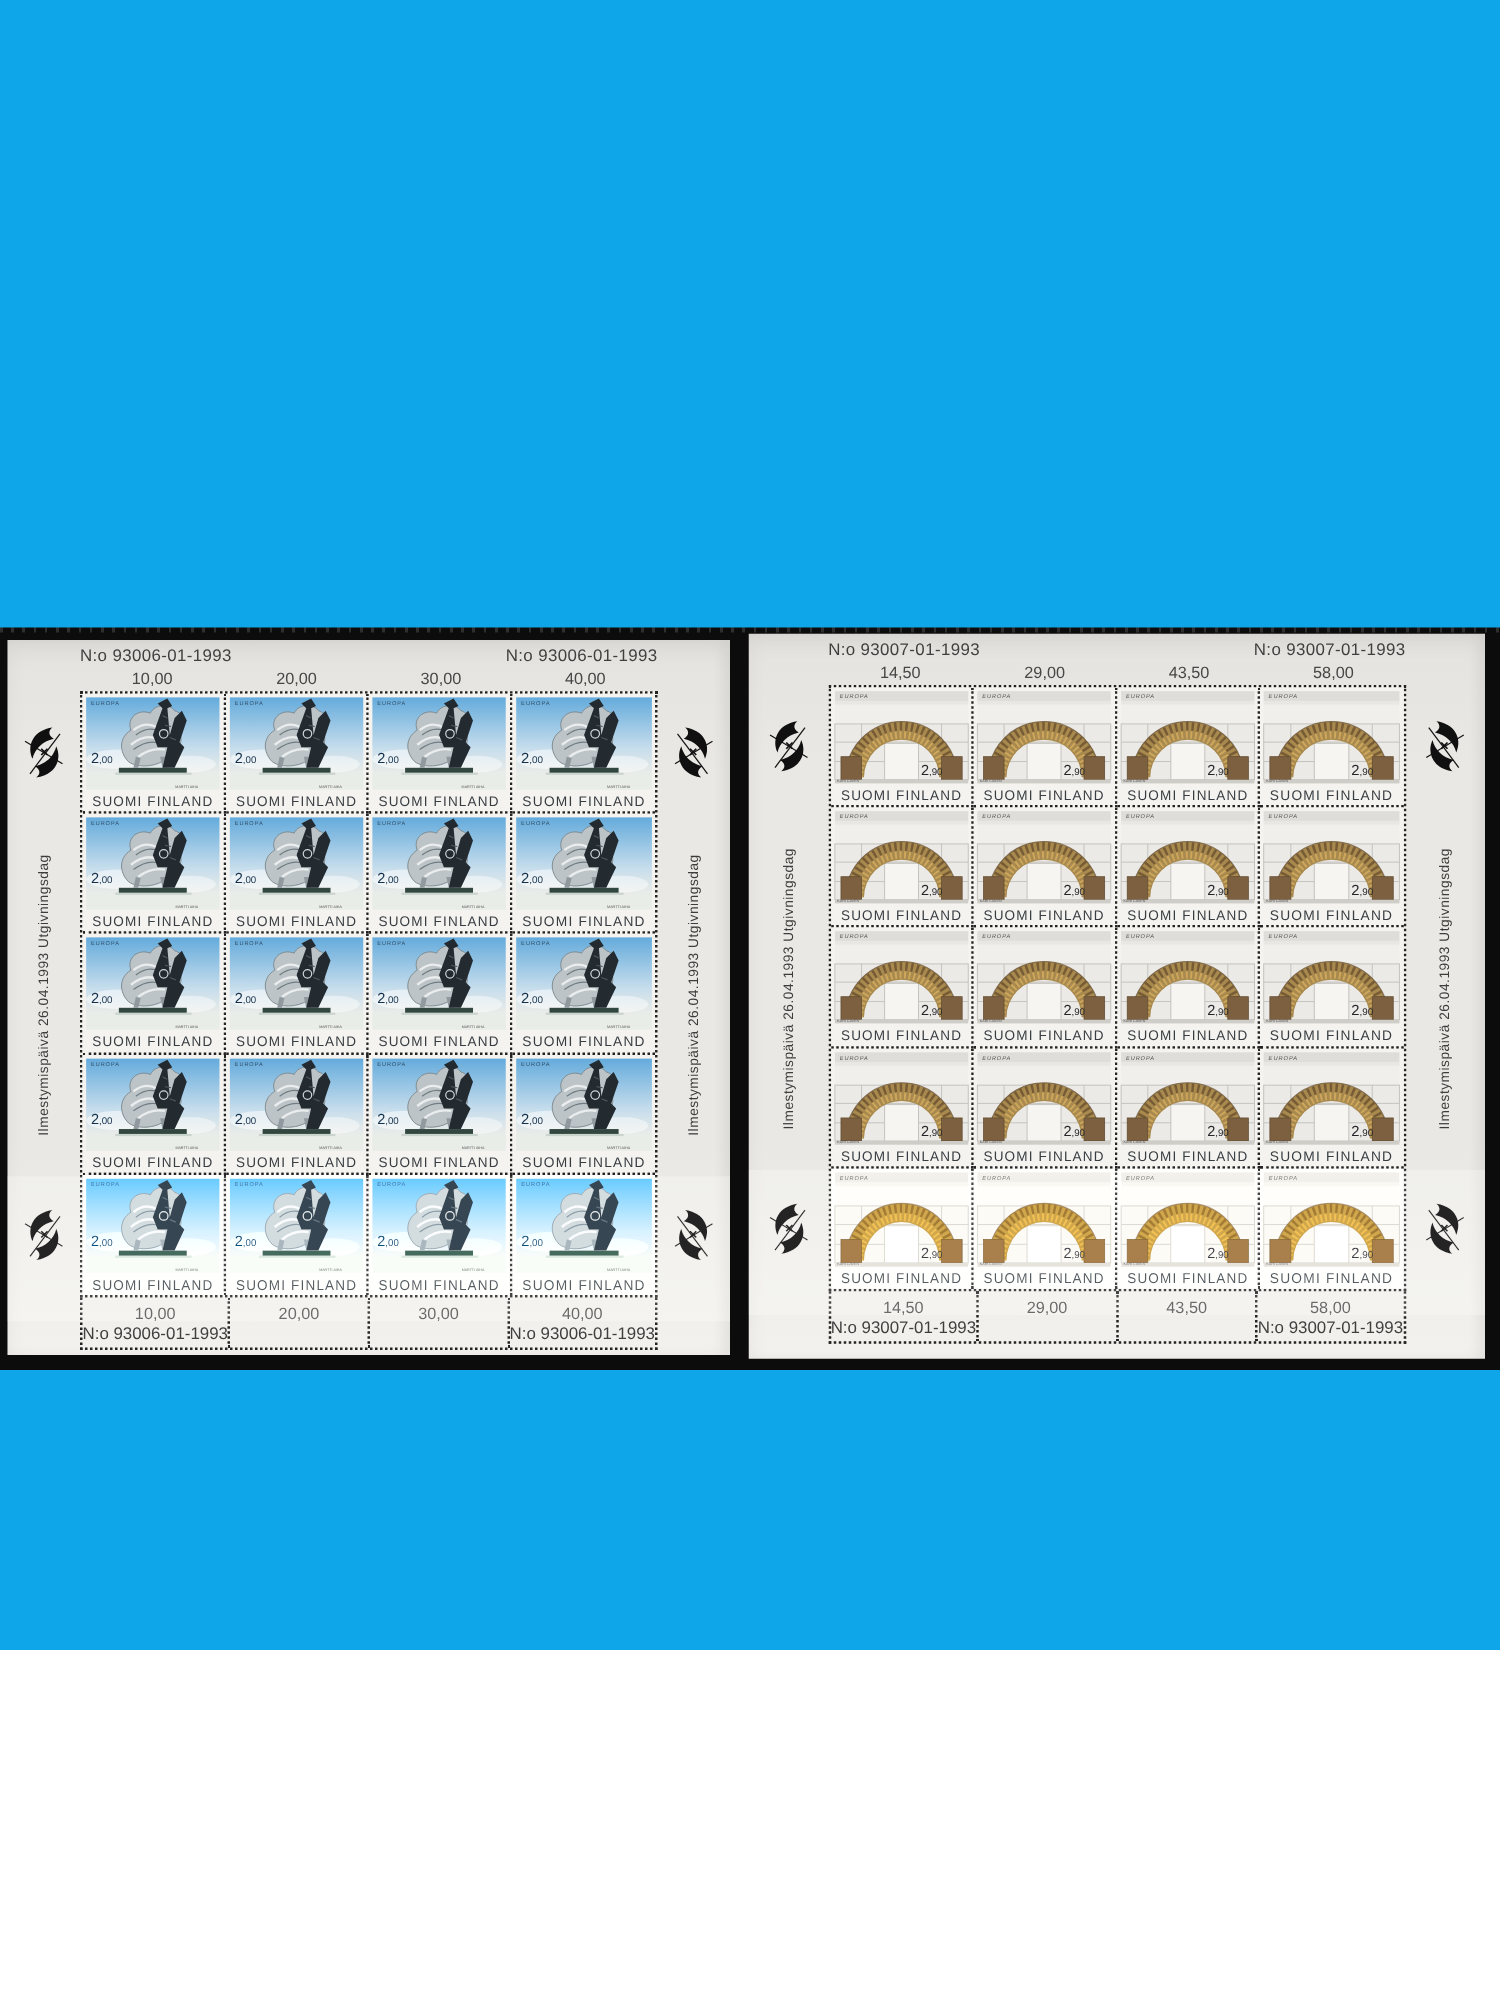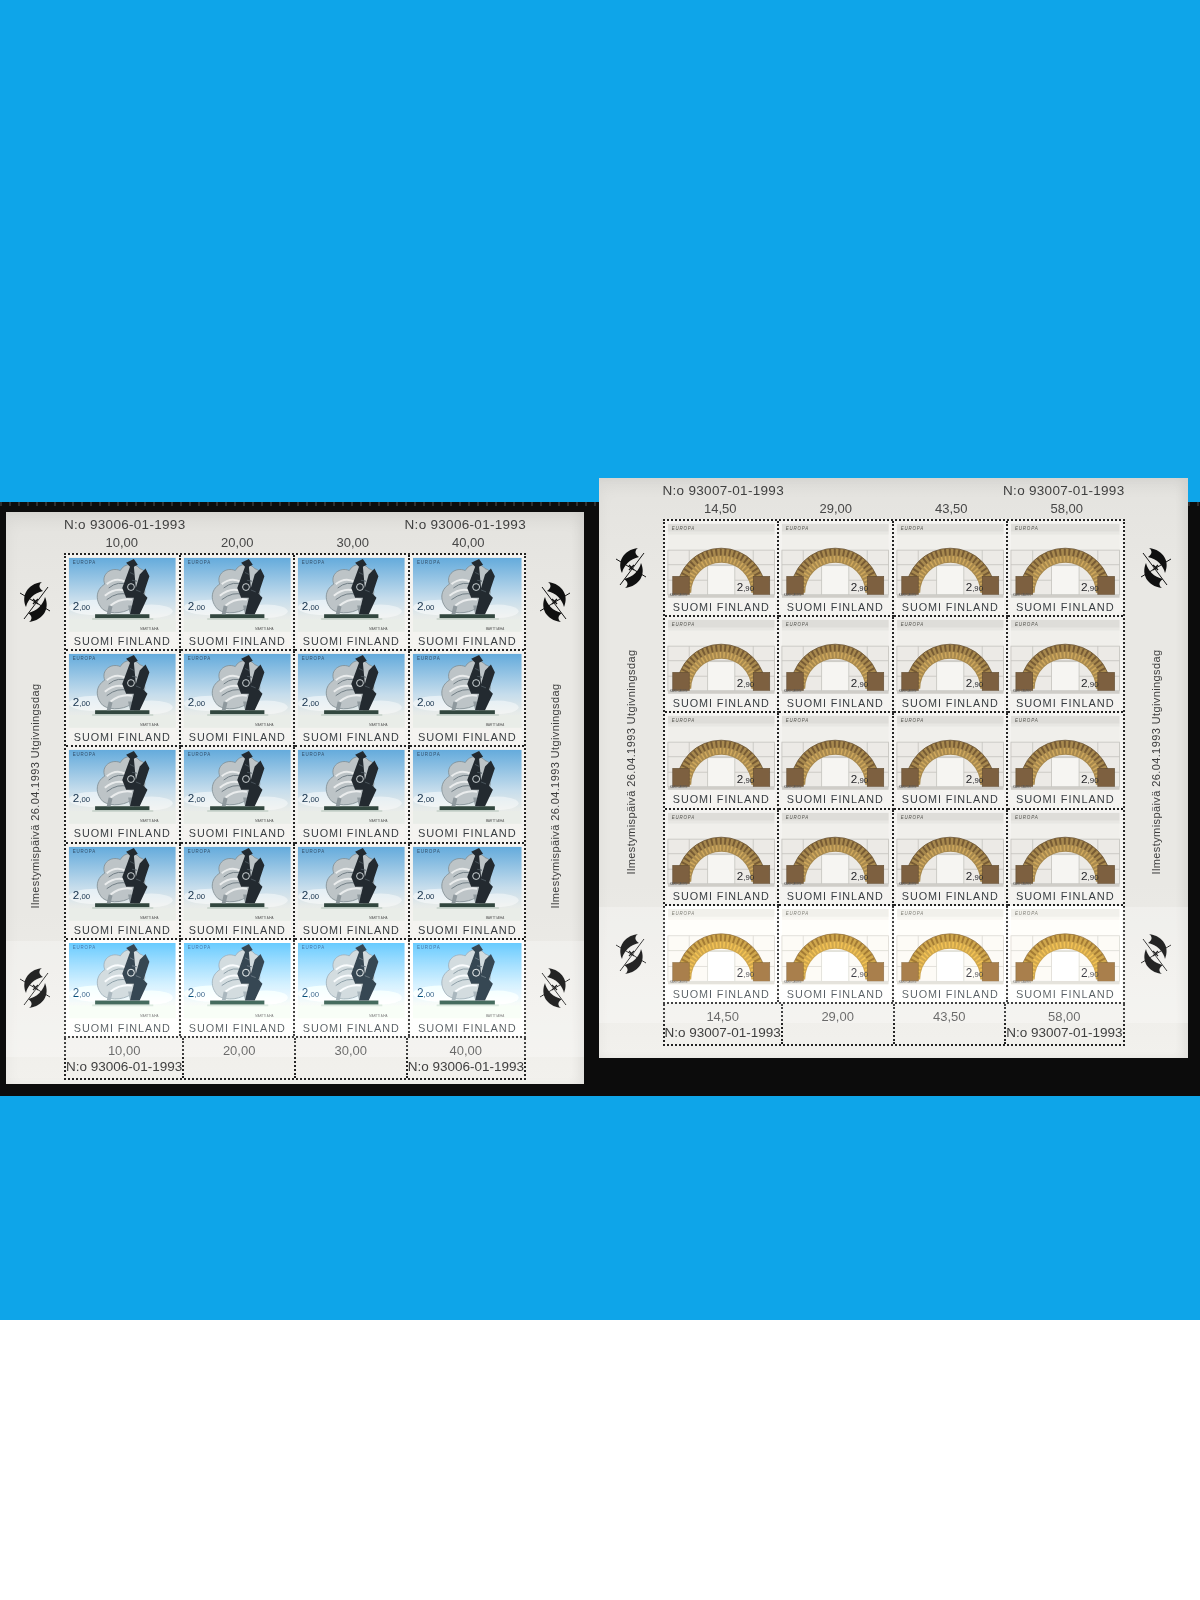--- a/index.html
+++ b/index.html
@@ -5,21 +5,21 @@
   html,body{margin:0;padding:0;background:#fff;}
   .stage{position:relative;width:1200px;height:1320px;background:#0ea5e9;overflow:hidden;
          font-family:"Liberation Sans","DejaVu Sans",sans-serif;color:var(--ink,#3e3e3e);}
   .band{position:absolute;left:0;top:502px;width:1200px;height:594px;background:var(--band,#0c0c0c);}
   .band::before{content:"";position:absolute;left:0;top:0;width:100%;height:4px;
     background:repeating-linear-gradient(90deg,rgba(255,255,255,.14) 0 2px,transparent 2px 9px);}
 
   .sheet{position:absolute;background:linear-gradient(180deg,#e4e3df 0%,var(--paper,#e9e8e4) 18%,var(--paper,#e9e8e4) 70%,var(--paper2,#f1f0ec) 100%);
          box-shadow:inset 0 8px 16px rgba(0,0,0,.05), inset -6px 0 10px rgba(0,0,0,.04);}
   .sheet-a{left:6px;top:512px;width:578px;height:572px;}
-  .sheet-b{left:599px;top:478px;width:589px;height:580px;}
+  .sheet-b{left:599px;top:507px;width:589px;height:580px;}
 
   .sh-header{position:absolute;top:5px;left:calc(50% - 231px);width:462px;}
   .plate-row{display:grid;grid-template-columns:repeat(4,1fr);height:18px;}
   .plate{font-size:13.5px;letter-spacing:.3px;text-align:center;color:#3f3f3f;white-space:nowrap;}
   .pc1{grid-column:1;} .pc4{grid-column:4;}
   .val-row{display:grid;grid-template-columns:repeat(4,1fr);height:17px;}
   .vcell{font-size:13px;text-align:center;color:#474747;}
 
   .grid{position:absolute;top:41px;left:calc(50% - 231px);width:462px;height:485px;
         display:grid;grid-template-columns:repeat(4,1fr);grid-template-rows:repeat(5,1fr);

